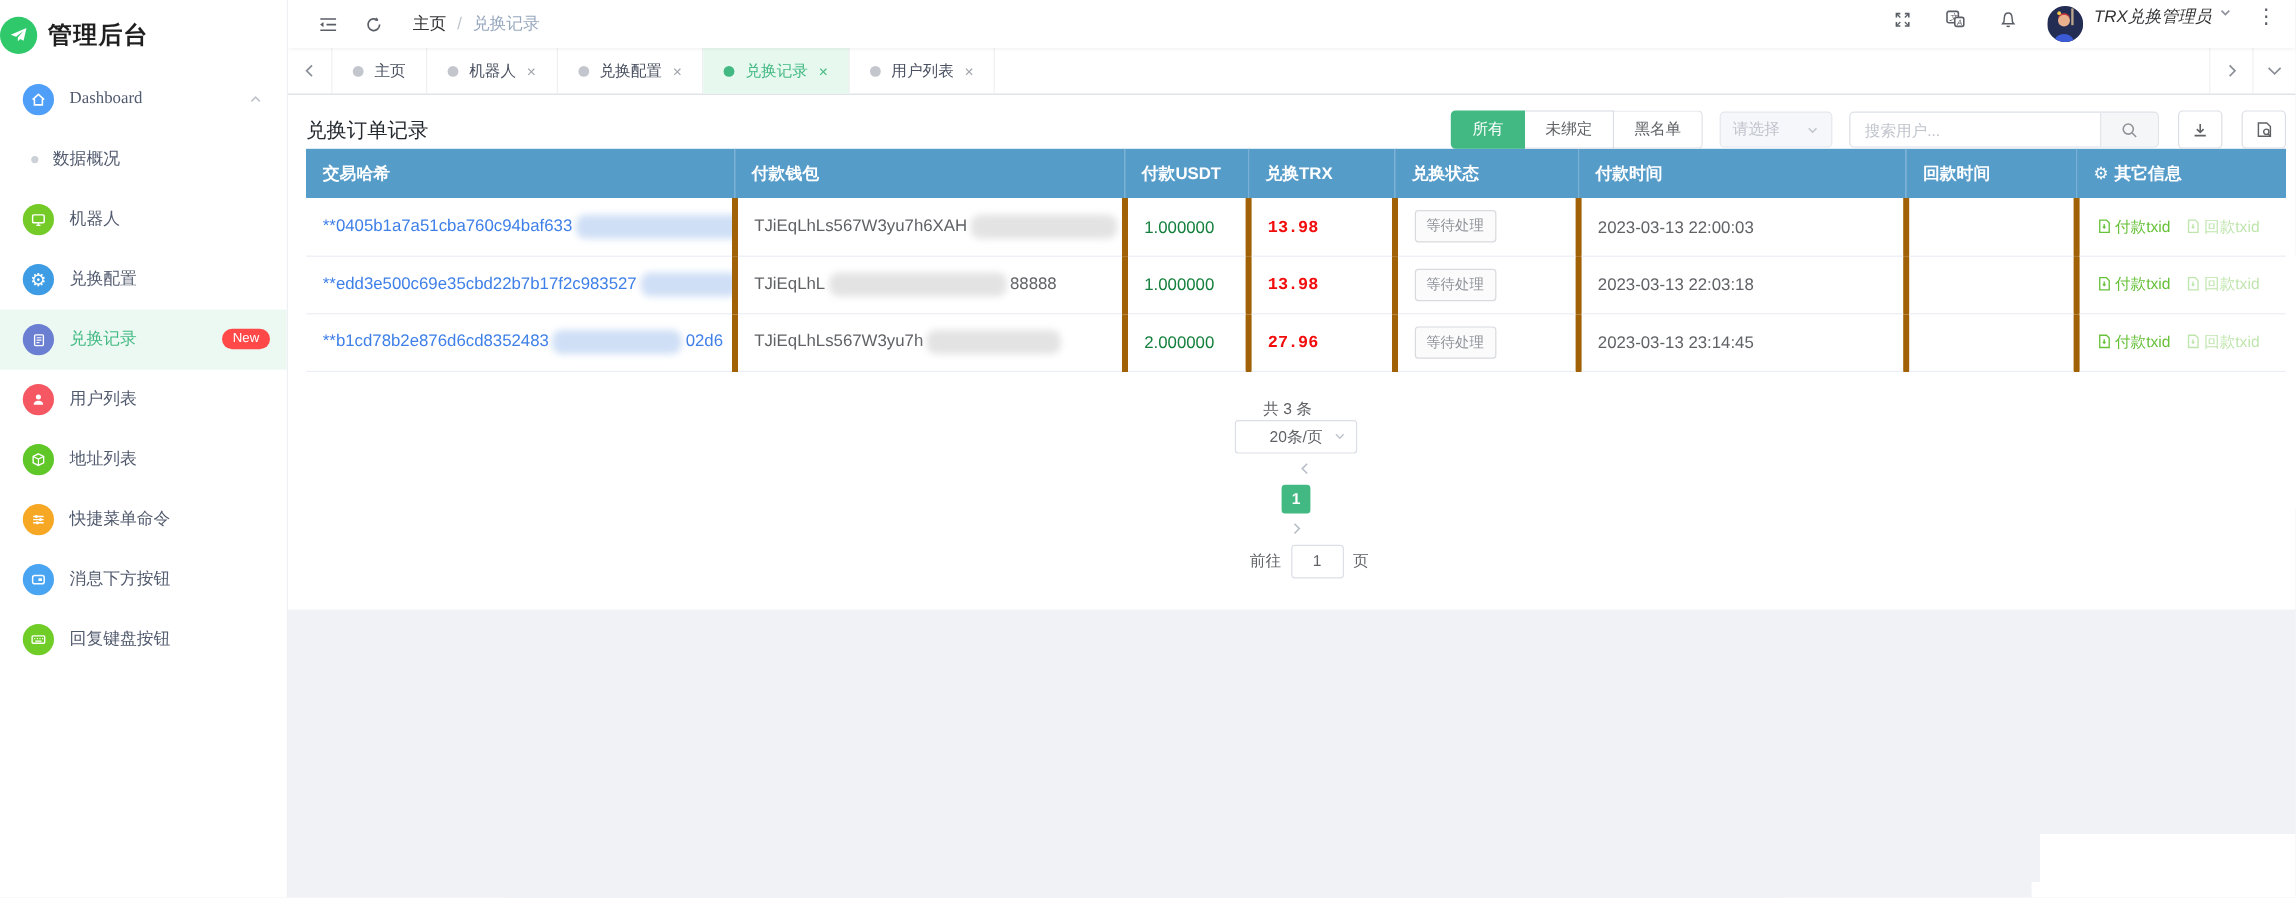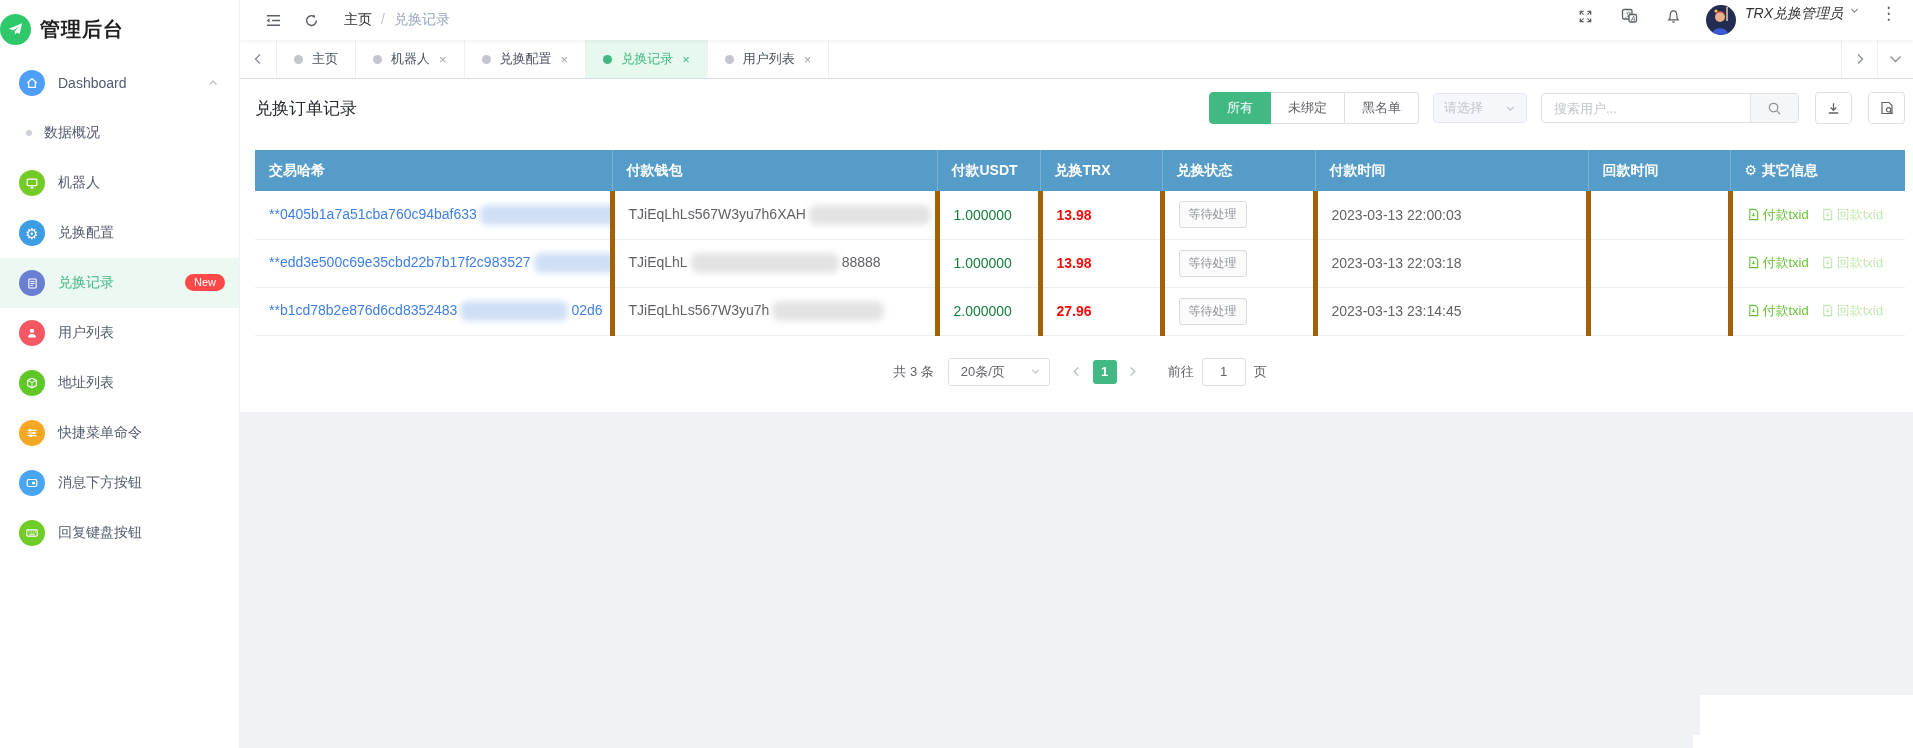--- a/index.html
+++ b/index.html
@@ -12,21 +12,21 @@
   .sidebar { position:absolute; left:0; top:0; width:240px; height:748px; background:#fff;
              border-right:1px solid #eef0f3; z-index:6; }
   .logo-row { display:flex; align-items:center; height:58px; }
   .logo-circle { width:31px; height:31px; border-radius:50%; background:#2fc96c;
                  display:flex; align-items:center; justify-content:center; flex:none; }
   .logo-title { font-size:20px; font-weight:bold; color:#1f1f1f; margin-left:9px; letter-spacing:1px; }
   .menu-item { position:relative; height:50px; display:flex; align-items:center;
                padding-left:19px; cursor:pointer; }
   .menu-icon { width:26px; height:26px; border-radius:50%; display:flex; align-items:center;
                justify-content:center; margin-right:13px; flex:none; color:#fff; }
-  .menu-label { font-size:14px; color:#515a6e; }
+  .menu-label { font-size:14px; color:#515a6e;font-family:Liberation Serif, serif; }
   .menu-item.active { background:#ecf9f2; }
   .menu-item.active .menu-label { color:#42b983; }
   .menu-caret { position:absolute; right:20px; top:19px; }
   .menu-sub { height:50px; display:flex; align-items:center; padding-left:26px; cursor:pointer; }
   .sub-dot { width:6px; height:6px; border-radius:50%; background:#ccd0d7; margin-right:12px; }
   .new-badge { position:absolute; right:14px; top:16px; background:#ff4949; color:#fff;
                font-size:11px; line-height:17px; padding:0 9px; border-radius:9px; }
   .gear-glyph { color:#fff; font-size:15px; line-height:1; }
   
   .main { position:absolute; left:240px; top:0; width:1673px; height:748px; }
@@ -77,47 +77,47 @@
                   overflow:hidden; width:258px; margin-right:16px; background:#fff; }
   .search-input { border:none; outline:none; flex:1; padding:0 12px; font-size:13px; color:#606266;
                   font-family:inherit; background:transparent; }
   .search-input::placeholder { color:#c0c4cc; }
   .search-btn { width:48px; border-left:1px solid #e2e5ea; background:#f5f6f8; display:flex;
                 align-items:center; justify-content:center; cursor:pointer; }
   .icon-btn { width:37px; height:32px; border:1px solid #dcdfe6; border-radius:4px; background:#fff;
               display:flex; align-items:center; justify-content:center; cursor:pointer; margin-left:0; }
   .icon-btn + .icon-btn { margin-left:16px; }
   
-  table.grid { width:1650px; border-collapse:collapse; table-layout:fixed; margin-top:26px; }
+  table.grid { width:1650px; border-collapse:collapse; table-layout:fixed; }
   table.grid thead th { background:#569cc9; color:#fff; font-size:14px; text-align:left; height:41px;
                padding-left:14px; border-right:1px solid #78b0d6; font-weight:bold; white-space:nowrap; }
   table.grid thead th:last-child { border-right:none; }
   table.grid tbody td { height:48px; background:#fff; border-bottom:1px solid #ebeef5;
                border-right:5px solid #a16207; padding-left:14px; font-size:14px; color:#606266;
                white-space:nowrap; overflow:hidden; }
   table.grid tbody td:last-child { border-right:none; }
   .hash-link { color:#3e7fe8; cursor:pointer; }
   .blur-patch { display:inline-block; height:20px; border-radius:8px; filter:blur(3px);
                 vertical-align:middle; margin:0 3px; }
   .blur-blue { background:#cfdff6; }
   .blur-gray { background:#e3e3e3; }
   .amount-green { color:#15803d; font-weight:normal; }
-  .amount-red { color:#f20d0d; font-weight:bold; }
+  .amount-red { color:#f20d0d; font-weight:bold;font-family:Liberation Mono, monospace; }
   .status-tag { display:inline-block; padding:4px 9px; font-size:12px; color:#8f9399;
                 background:#fbfbfc; border:1px solid #d8dadd; border-radius:3px; }
   .txid-link { color:#67c23a; font-size:13px; display:inline-flex; align-items:center; cursor:pointer; }
   .txid-link svg { margin-right:3px; }
   .txid-link.faded { opacity:.42; margin-left:12px; }
   .th-gear { margin-right:5px; font-size:14px; }
   
   .pagination { width:1650px; margin-top:22px; display:flex; align-items:center; justify-content:center;
-                font-size:13px; color:#606266; }
+                font-size:13px; color:#606266;flex-direction:column; }
   .pg-total { margin-right:14px; }
   .pg-select { width:102px; height:28px; border:1px solid #dcdfe6; border-radius:3px; display:flex;
-               align-items:center; justify-content:space-between; padding:0 8px 0 12px; cursor:pointer; }
+               align-items:center; justify-content:space-between; padding:0 8px 0 28px; cursor:pointer; }
   .pg-arrow { width:26px; height:26px; display:flex; align-items:center; justify-content:center;
               color:#b8bfc9; cursor:default; font-size:14px; }
   .pg-prev { margin-left:14px; }
   .pg-page { width:24px; height:24px; background:#42b983; color:#fff; border-radius:3px; display:flex;
              align-items:center; justify-content:center; font-weight:bold; cursor:pointer; margin:0 3px; }
   .pg-goto { margin-left:22px; display:flex; align-items:center; }
   .pg-input { width:44px; height:28px; border:1px solid #dcdfe6; border-radius:3px; text-align:center;
               font-size:13px; color:#606266; outline:none; margin:0 8px; font-family:inherit; }
   
   .corner-overlay  { position:absolute; right:0; bottom:0; width:213px; height:53px; background:#fff; z-index:2; }

